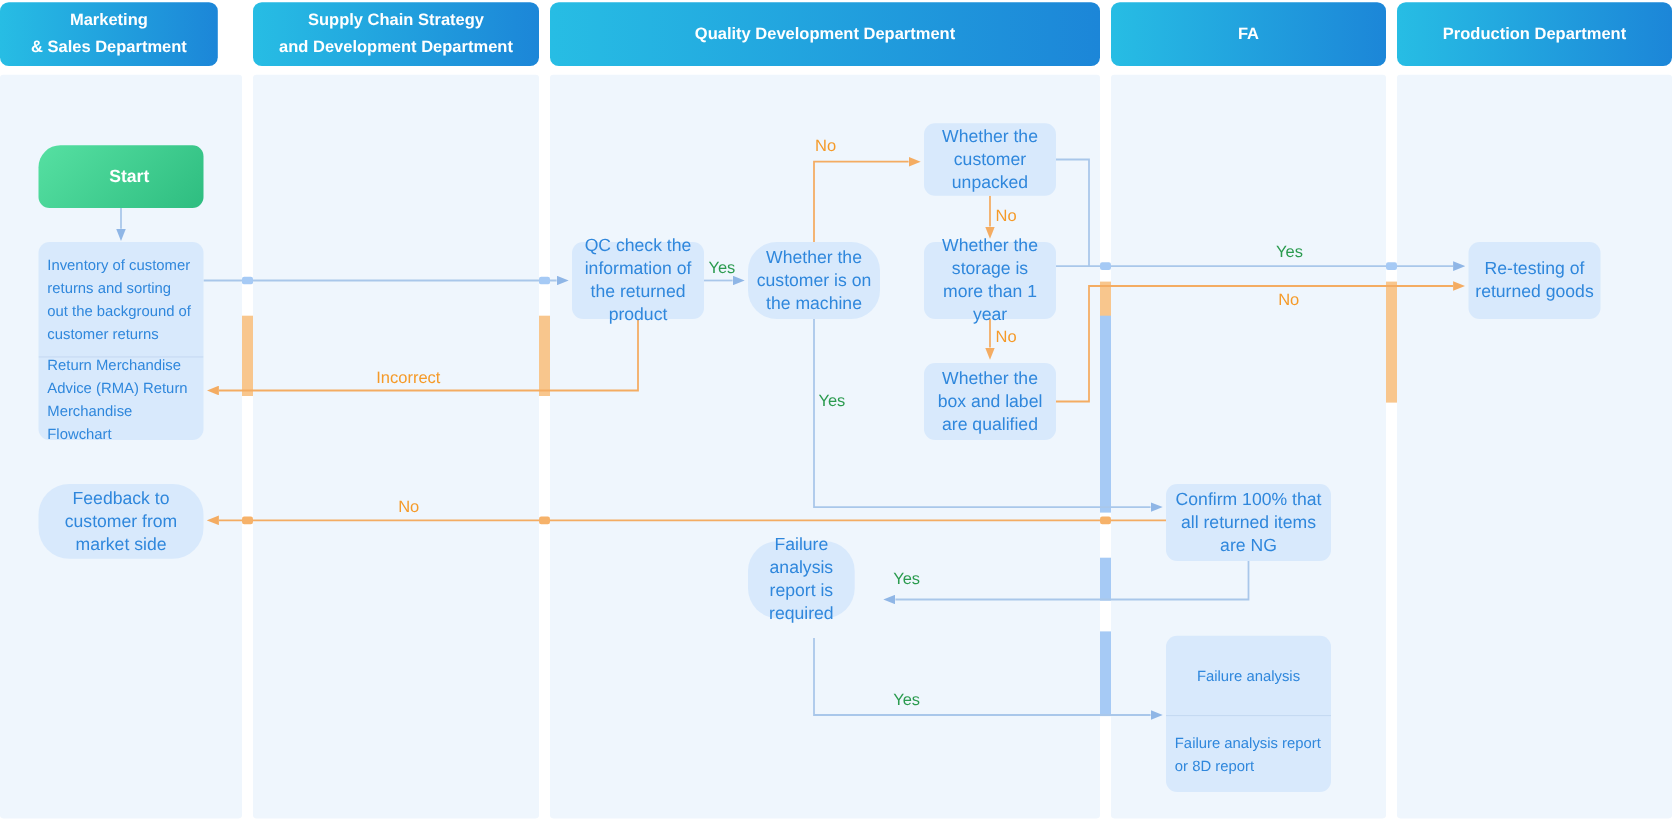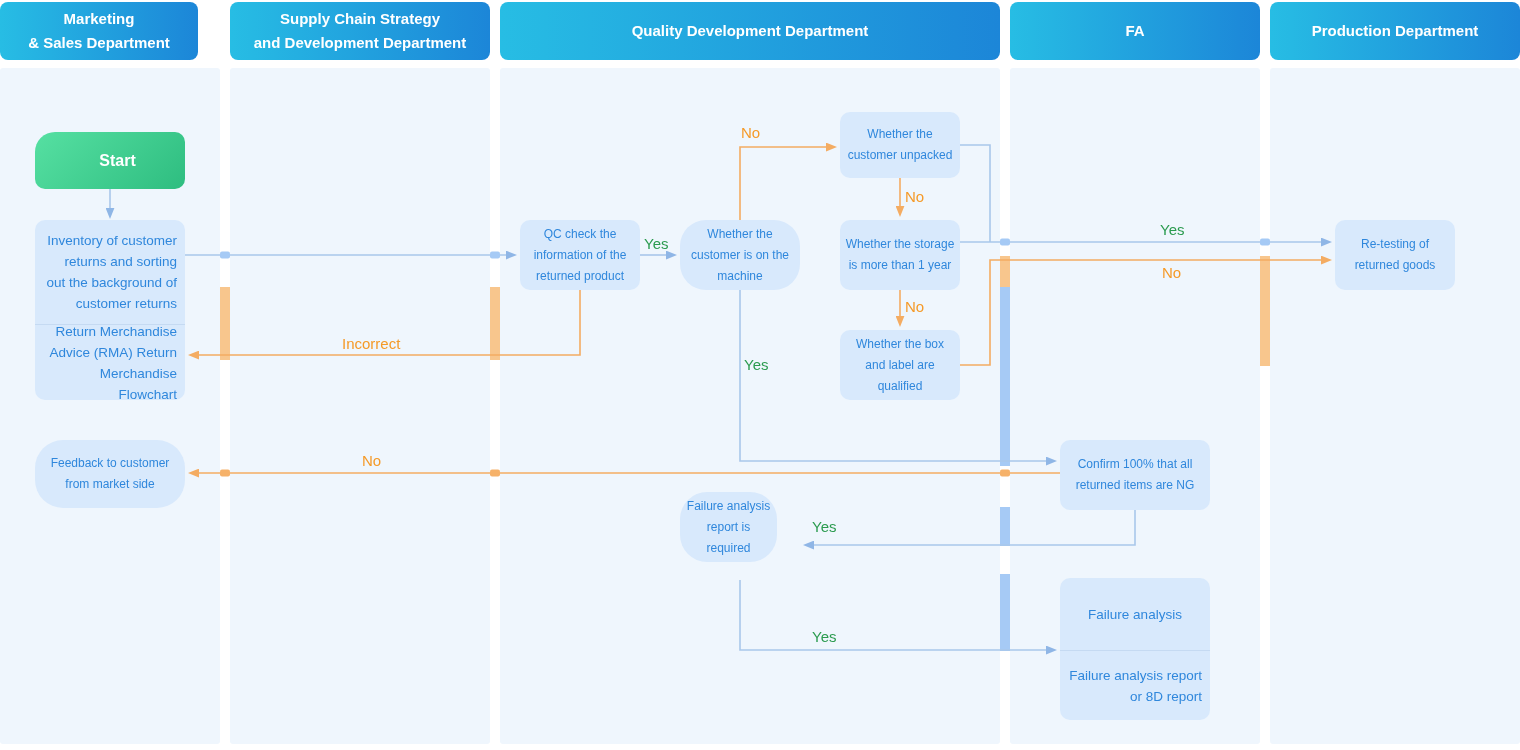--- a/index.html
+++ b/index.html
@@ -21,25 +21,25 @@
     display:flex;flex-direction:column;align-items:center;justify-content:center;text-align:center;}
   .lane-header span:empty{display:none;}
   .lane-body{position:absolute;top:68px;height:676px;background:var(--c-lane);border-radius:3px;}
   .h1{left:0;width:198px}   .b1{left:0;width:220px}
   .h2{left:230px;width:260px} .b2{left:230px;width:260px}
   .h3{left:500px;width:500px} .b3{left:500px;width:500px}
   .h4{left:1010px;width:250px} .b4{left:1010px;width:250px}
   .h5{left:1270px;width:250px} .b5{left:1270px;width:250px}
   
   .node{position:absolute;background:var(--c-node-bg);color:var(--c-node-text);
-    border-radius:10px;font-size:12px;line-height:21px;text-align:center;
+    border-radius:10px;font-size:16px;line-height:21px;text-align:center;
     display:flex;align-items:center;justify-content:center;padding:3px 5px;box-sizing:border-box;}
   .group{position:absolute;background:var(--c-node-bg);border-radius:10px;overflow:hidden;
     display:flex;flex-direction:column;}
-  .group .sect{color:var(--c-node-text);font-size:13.5px;line-height:21px;text-align:right;
+  .group .sect{color:var(--c-node-text);font-size:13.5px;line-height:21px;text-align:left;
     display:flex;align-items:center;justify-content:center;padding:3px 8px;box-sizing:border-box;}
   .group .divider{height:1px;background:var(--c-node-divider);flex:none;}
   #n-start{left:35px;top:132px;width:150px;height:57px;
     background:linear-gradient(135deg,var(--c-start-a),var(--c-start-b));
     color:#fff;font-size:16px;font-weight:bold;border-radius:20px 10px 10px 10px;padding-left:20px;}
   #n-invgroup{left:35px;top:220px;width:150px;height:180px;}
   #n-invgroup .s1{height:104px;} #n-invgroup .s2{height:75px;}
   #n-feedback{left:35px;top:440px;width:150px;height:68px;border-radius:28px;}
   #n-qc{left:520px;top:220px;width:120px;height:70px;}
   #n-machine{left:680px;top:220px;width:120px;height:70px;border-radius:26px;}

